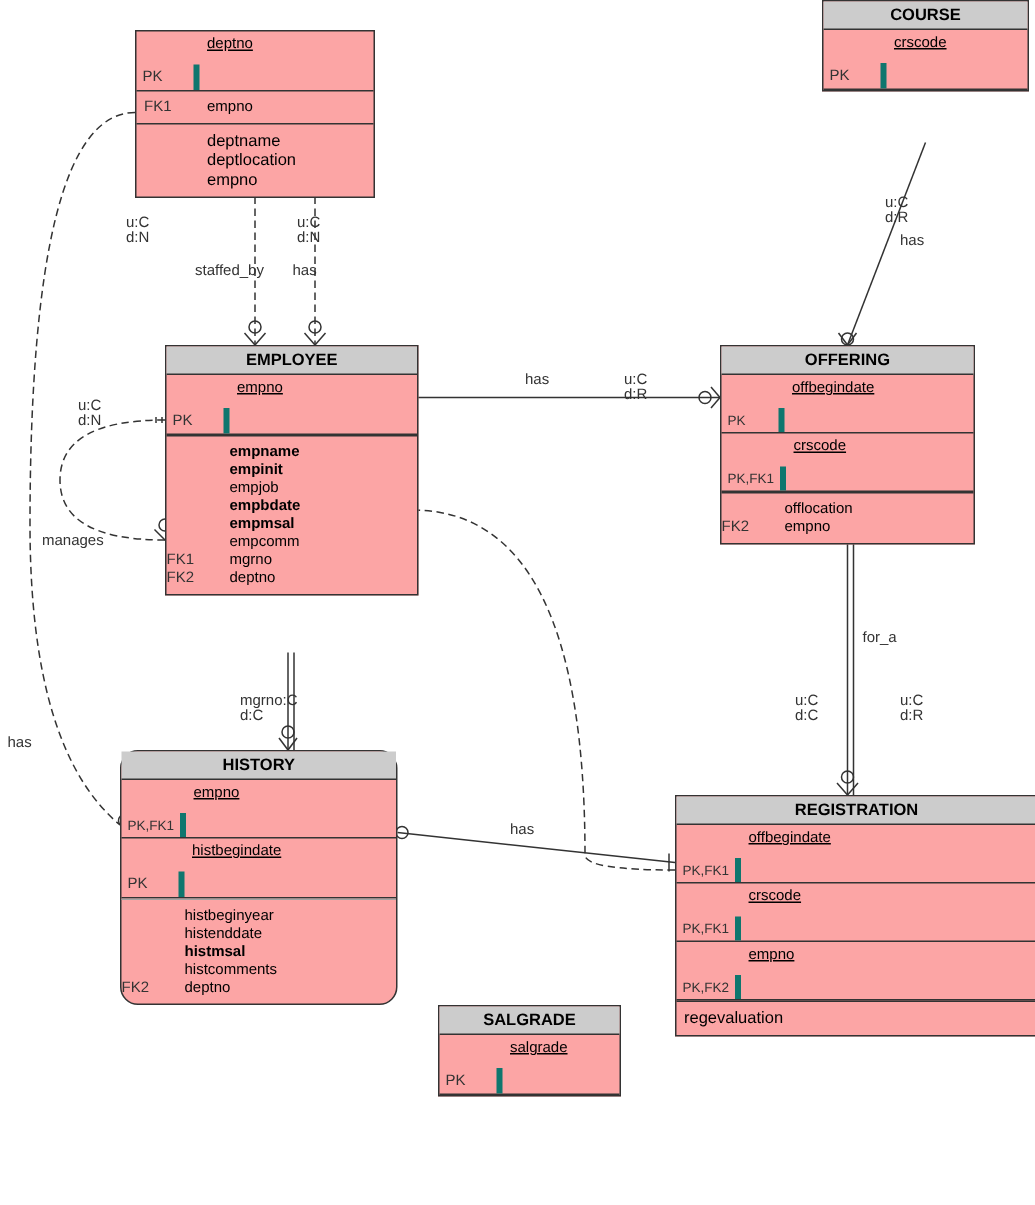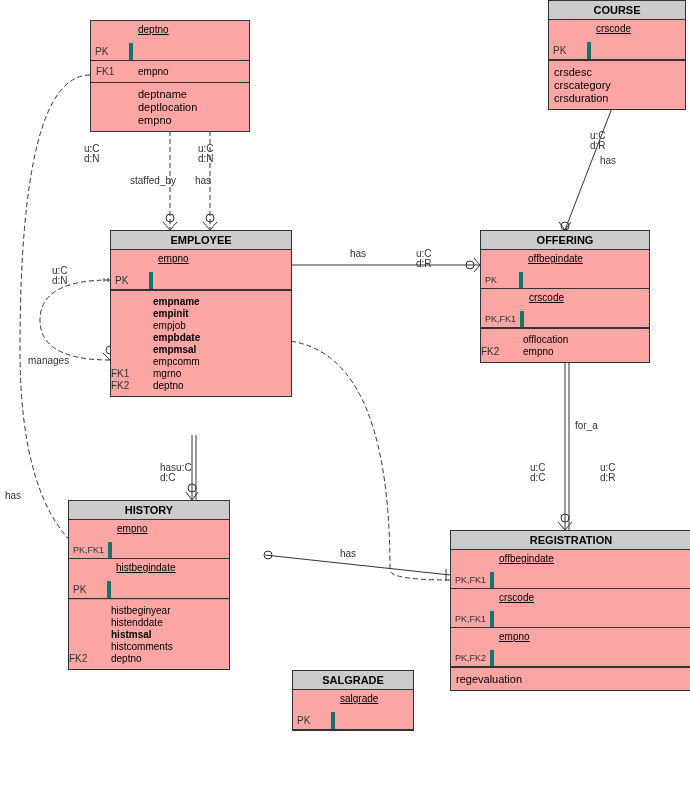--- a/index.html
+++ b/index.html
@@ -160,21 +160,21 @@
   <div class="relationship-label" style="left:84px; top:143px;">u:C</div>
   <div class="relationship-label" style="left:84px; top:153px;">d:N</div>
   <div class="relationship-label" style="left:198px; top:143px;">u:C</div>
   <div class="relationship-label" style="left:198px; top:153px;">d:N</div>
   <div class="relationship-label" style="left:52px; top:265px;">u:C</div>
   <div class="relationship-label" style="left:52px; top:275px;">d:N</div>
   <div class="relationship-label" style="left:416px; top:248px;">u:C</div>
   <div class="relationship-label" style="left:416px; top:258px;">d:R</div>
   <div class="relationship-label" style="left:590px; top:130px;">u:C</div>
   <div class="relationship-label" style="left:590px; top:140px;">d:R</div>
-  <div class="relationship-label" style="left:160px; top:462px;">hasu:C</div>
+  <div class="relationship-label" style="left:160px; top:462px;">mgrno:C</div>
   <div class="relationship-label" style="left:160px; top:472px;">d:C</div>
   <div class="relationship-label" style="left:530px; top:462px;">u:C</div>
   <div class="relationship-label" style="left:530px; top:472px;">d:C</div>
   <div class="relationship-label" style="left:600px; top:462px;">u:C</div>
   <div class="relationship-label" style="left:600px; top:472px;">d:R</div>
 
   <div class="entity-box" style="left:90px; top:20px; width:160px;">
     <div class="entity-pk-row">
       <div class="entity-pk-label">PK</div>
       <div class="entity-pk-field underline">deptno</div>
@@ -185,21 +185,21 @@
         <div class="field-name">empno</div>
       </div>
     </div>
     <div style="border-top:1px solid #333; padding:4px 5px;">
       <div class="field-line" style="padding-left:42px;"><span>deptname</span></div>
       <div class="field-line" style="padding-left:42px;"><span>deptlocation</span></div>
       <div class="field-line" style="padding-left:42px;"><span>empno</span></div>
     </div>
   </div>
 
-  <div class="entity-box" style="left:110px; top:230px; width:182px;">
+  <div class="entity-box" style="left:110px; top:230px; width:169px;">
     <div class="entity-header">EMPLOYEE</div>
     <div class="entity-pk-row">
       <div class="entity-pk-label">PK</div>
       <div class="entity-pk-field underline">empno</div>
     </div>
     <div style="border-top:1px solid #333; padding:4px 5px 4px 0;">
       <div class="field-line entity-fields-row">
         <div class="field-label"></div>
         <div class="field-name bold">empname</div>
       </div>
@@ -233,25 +233,20 @@
       </div>
     </div>
   </div>
 
   <div class="entity-box" style="left:548px; top:0px; width:138px;">
     <div class="entity-header">COURSE</div>
     <div class="entity-pk-row">
       <div class="entity-pk-label">PK</div>
       <div class="entity-pk-field underline">crscode</div>
     </div>
-    <div style="border-top:1px solid #333; padding:4px 5px;">
-      <div class="field-line" style="padding-left:0;"><span>crsdesc</span></div>
-      <div class="field-line"><span>crscategory</span></div>
-      <div class="field-line"><span>crsduration</span></div>
-    </div>
   </div>
 
   <div class="entity-box" style="left:480px; top:230px; width:170px;">
     <div class="entity-header">OFFERING</div>
     <div class="entity-pk-row">
       <div class="entity-pk-label" style="font-size:9px;">PK</div>
       <div class="entity-pk-field underline">offbegindate</div>
     </div>
     <div class="entity-pk-row">
       <div class="entity-pk-label" style="font-size:9px;">PK,FK1</div>
@@ -262,21 +257,21 @@
         <div class="field-label"></div>
         <div class="field-name">offlocation</div>
       </div>
       <div class="field-line entity-fields-row">
         <div class="field-label">FK2</div>
         <div class="field-name">empno</div>
       </div>
     </div>
   </div>
 
-  <div class="entity-box" style="left:68px; top:500px; width:162px;">
+  <div class="entity-box" style="left:80px; top:500px; width:185px;border-radius:12px;">
     <div class="entity-header">HISTORY</div>
     <div class="entity-pk-row">
       <div class="entity-pk-label" style="font-size:9px;">PK,FK1</div>
       <div class="entity-pk-field underline">empno</div>
     </div>
     <div class="entity-pk-row">
       <div class="entity-pk-label">PK</div>
       <div class="entity-pk-field underline">histbegindate</div>
     </div>
     <div style="border-top:1px solid #a3a3a3; padding:4px 5px 4px 0;">

